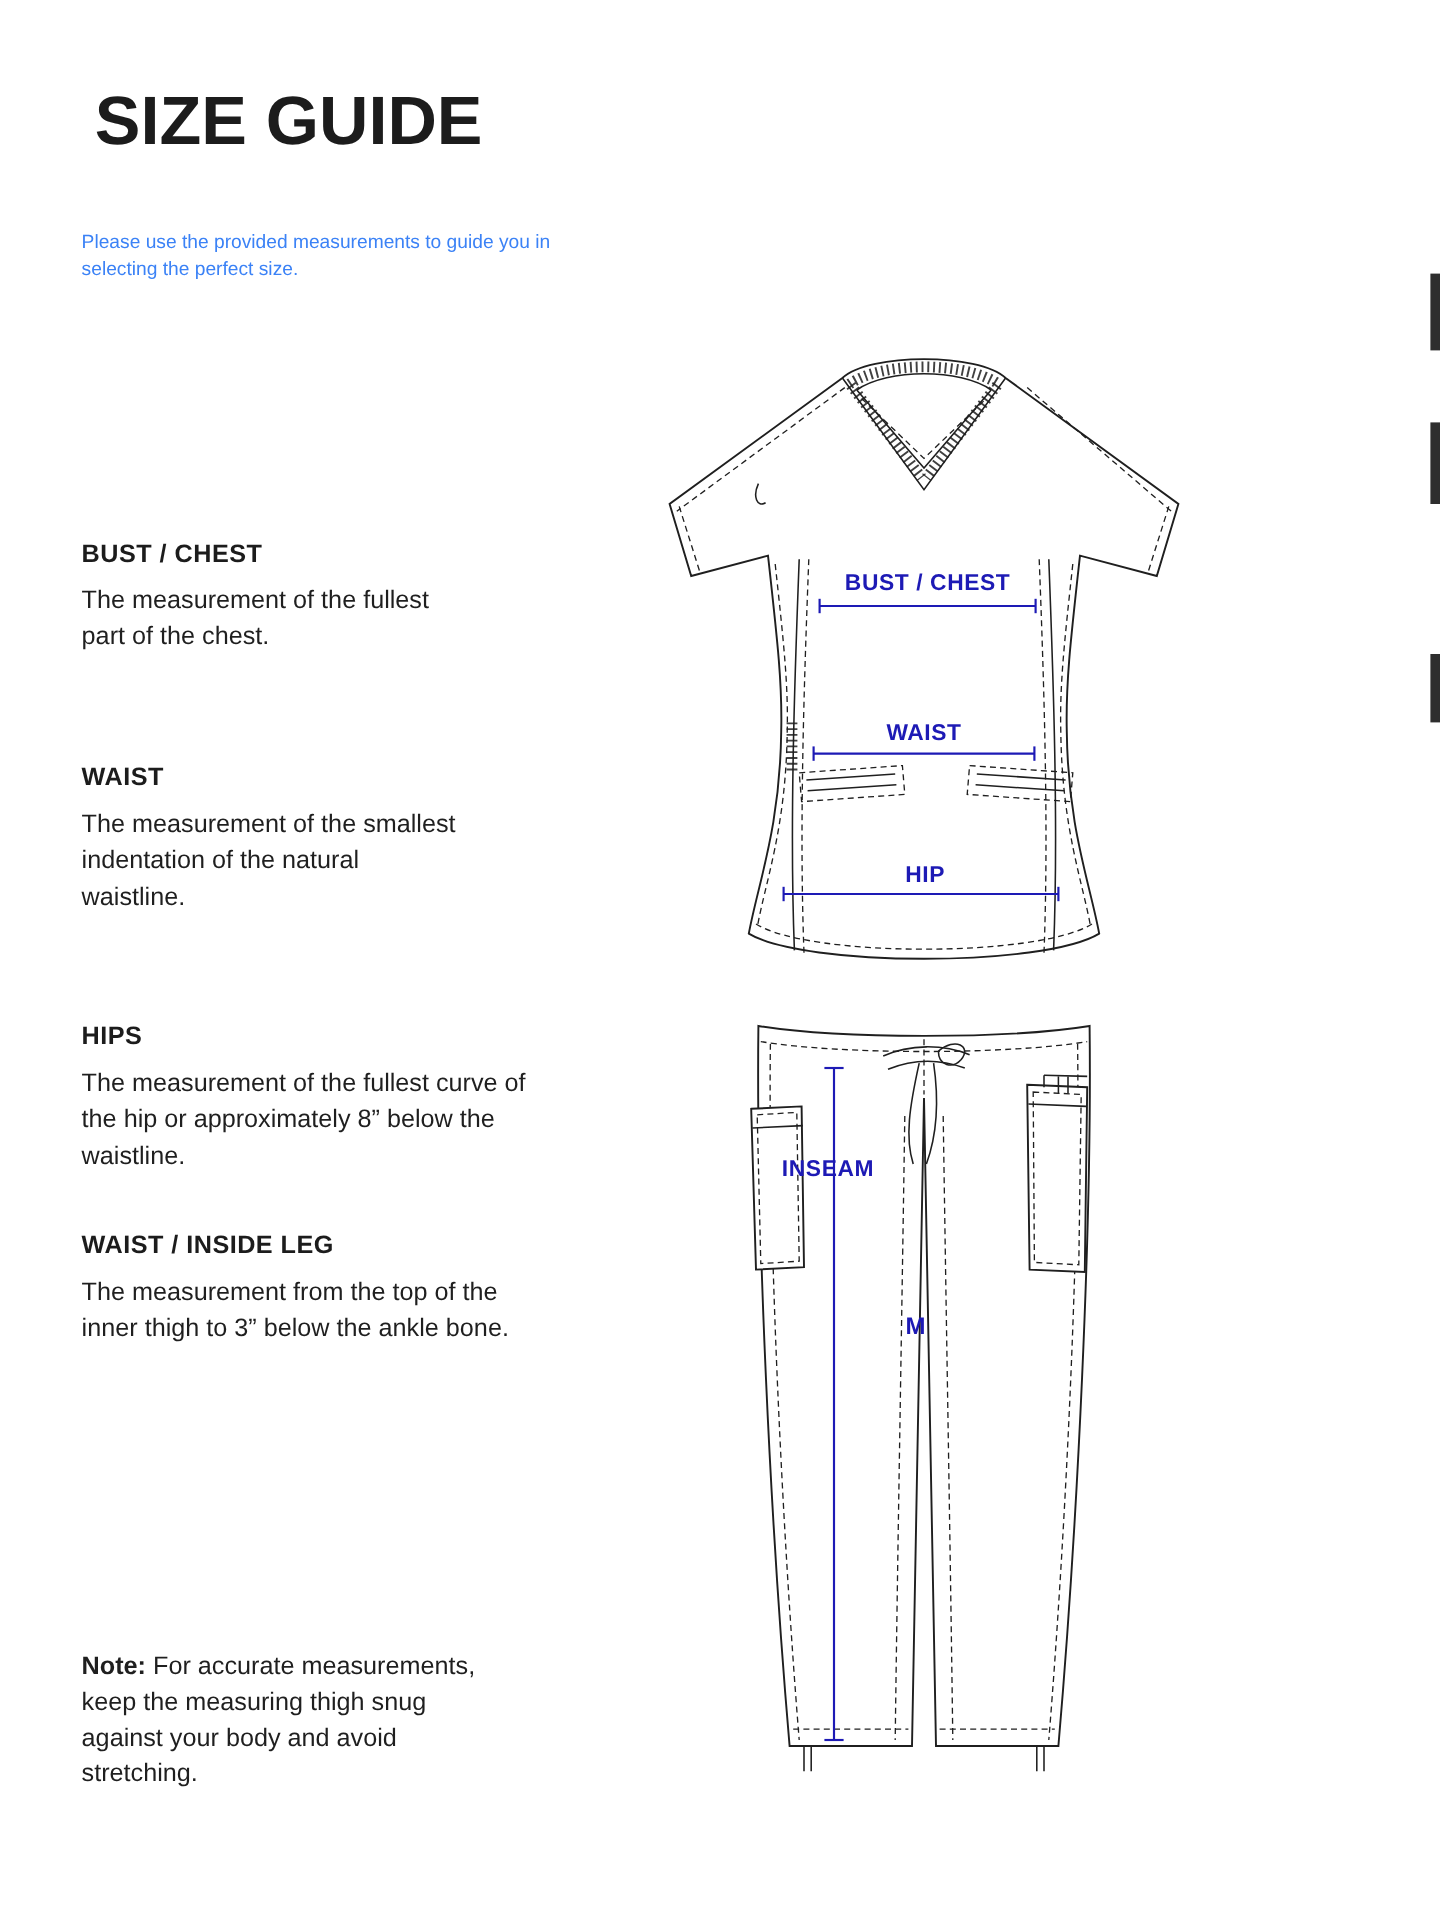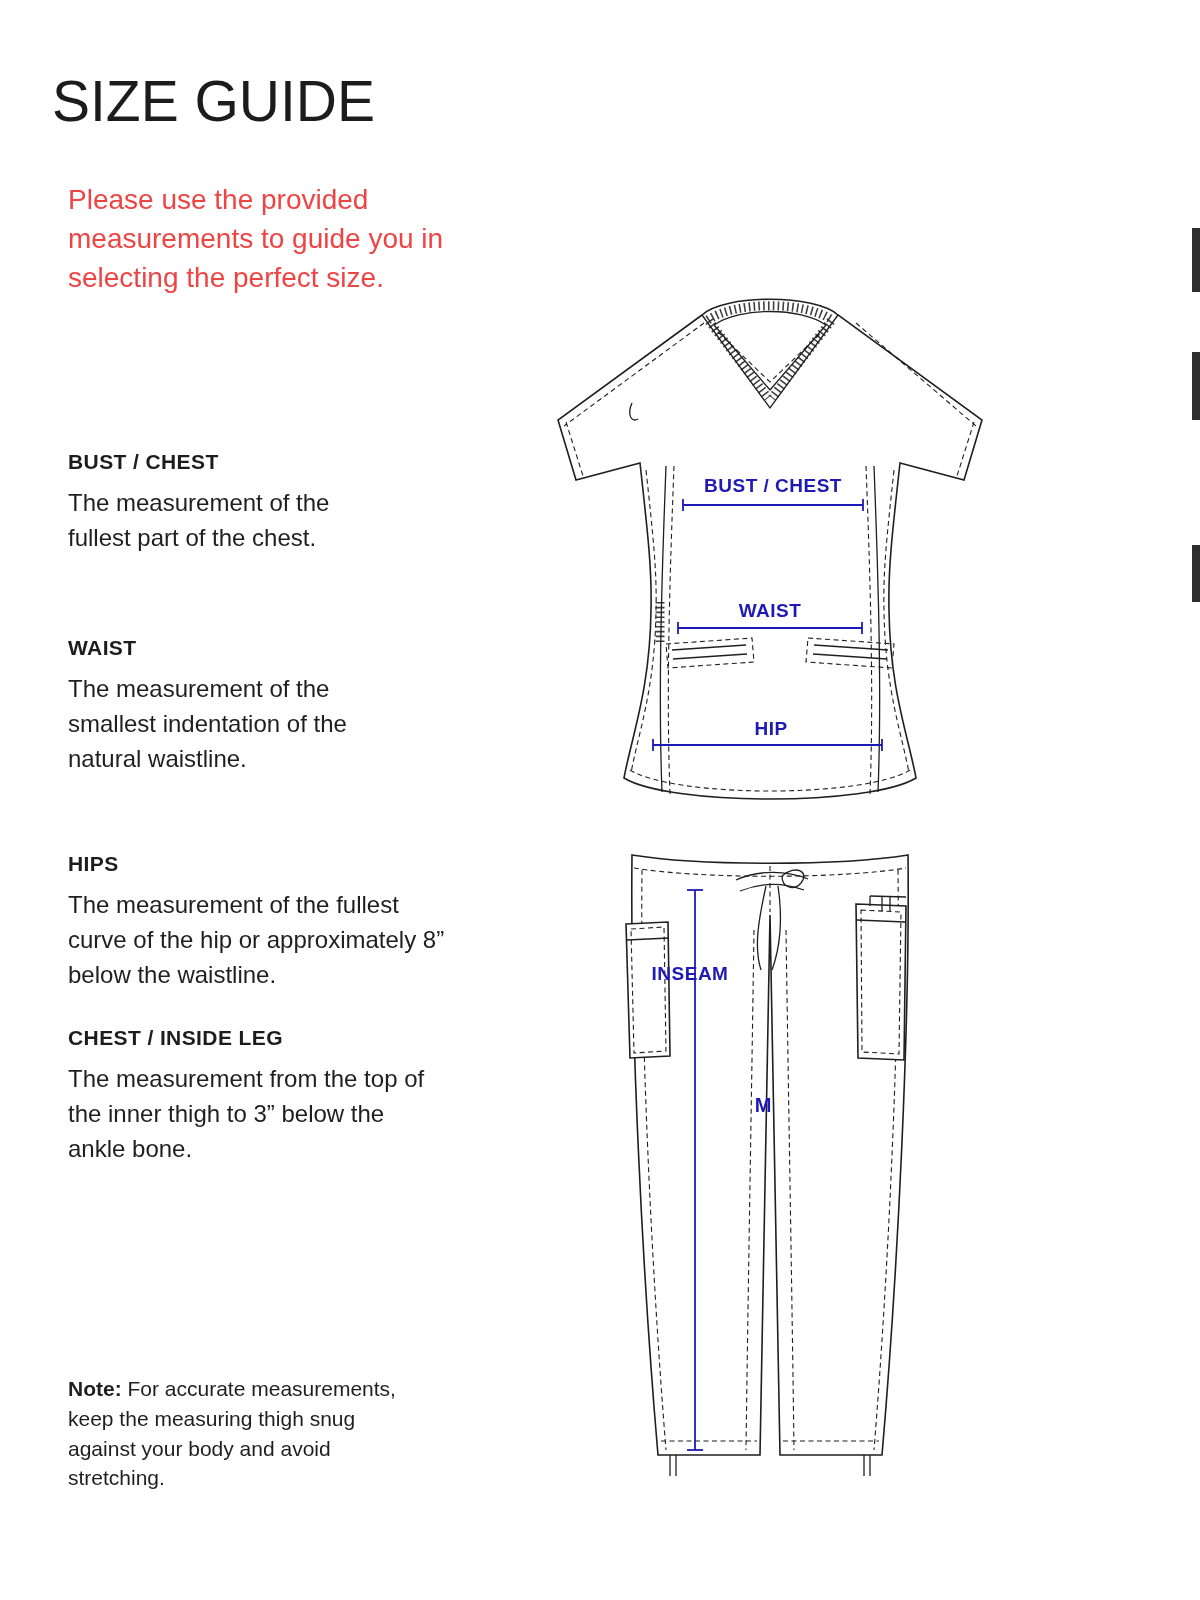--- a/index.html
+++ b/index.html
@@ -1,25 +1,25 @@
 <!DOCTYPE html>
 <html><head>
 <meta charset="utf-8">
 <style>
   * { margin:0; padding:0; box-sizing:border-box; }
   html,body { background:#ffffff; }
   body { font-family:"Liberation Sans", sans-serif; color:#1f1f1f; }
   .page { position:relative; width:1200px; height:1600px; background:#ffffff; overflow:hidden; margin:0 auto; }
 
-  .title { position:absolute; left:52px; top:68px; font-size:57px; font-weight:400; letter-spacing:0px; color:#1c1c1c; }
-  .intro { position:absolute; left:68px; top:180px; width:450px; font-size:28px; line-height:1.4; color:#ef4444; }
+  .title { position:absolute; left:79px; top:68px; font-size:57px; font-weight:700; letter-spacing:0px; color:#1c1c1c; }
+  .intro { position:absolute; left:68px; top:192px; width:450px; font-size:16px; line-height:1.4; color:#3b82f6; }
 
   .section { position:absolute; left:68px; }
   .section h3 { font-size:21px; font-weight:700; letter-spacing:.4px; color:#1c1c1c; }
-  .section p { margin-top:12px; font-size:24px; line-height:1.45; color:#1f1f1f; }
+  .section p { margin-top:12px; font-size:21px; line-height:1.45; color:#1f1f1f; }
   .sec-bust   { top:450px; width:310px; }
   .sec-waist  { top:636px; width:320px; }
   .sec-hips   { top:852px; width:385px; }
   .sec-inseam { top:1026px; width:370px; }
 
   .note { position:absolute; left:68px; top:1374px; width:350px; font-size:21px; line-height:1.42; }
   .note b { font-weight:700; }
 
   .diagram { position:absolute; left:520px; top:270px; width:520px; height:1260px; }
 
@@ -54,21 +54,21 @@
     <h3>WAIST</h3>
     <p>The measurement of the smallest indentation of the natural waistline.</p>
   </div>
 
   <div class="section sec-hips">
     <h3>HIPS</h3>
     <p>The measurement of the fullest curve of the hip or approximately 8” below the waistline.</p>
   </div>
 
   <div class="section sec-inseam">
-    <h3>CHEST / INSIDE LEG</h3>
+    <h3>WAIST / INSIDE LEG</h3>
     <p>The measurement from the top of the inner thigh to 3” below the ankle bone.</p>
   </div>
 
   <p class="note"><b>Note:</b><span> For accurate measurements, keep the measuring thigh snug against your body and avoid stretching.</span></p>
 
   <div class="diagram">
     <svg width="520" height="1260" viewBox="0 0 520 1260" xmlns="http://www.w3.org/2000/svg">
 
       <g stroke="#1f1f1f">
 

